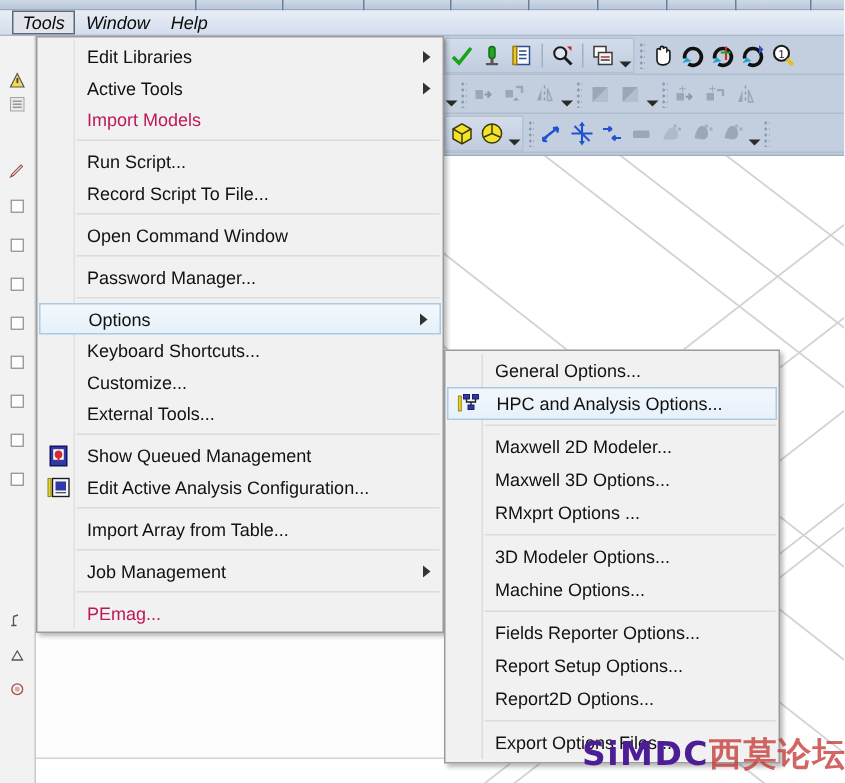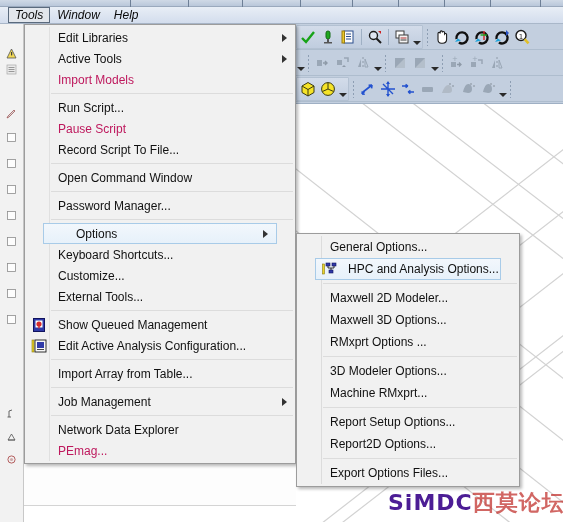--- a/index.html
+++ b/index.html
@@ -148,21 +148,21 @@
     padding-right: 16px;
     white-space: nowrap;
     z-index: 2;
   }
   .menu-sub .mrow { height: 22px; }
   .mrow .label { line-height: 14px; }
   .mrow.disabled .label { color: #be185d; }
   .mrow.sel {
     background: linear-gradient(#f2f7fc, #e7f1fa);
     border: 1px solid #a8cbe8;
-    margin: 0 18px;
+    margin: 0 1px;
     padding-left: 32px;
   }
   .mrow .arrow {
     position: absolute; right: 8px; top: 50%;
     margin-top: -4px;
     width: 0; height: 0;
     border-top: 4px solid transparent;
     border-bottom: 4px solid transparent;
     border-left: 5px solid #333;
   }
@@ -520,23 +520,20 @@
     </div>
     <div class="mrow disabled">
       <span class="label">Import Models</span>
     </div>
 
     <div class="msep"></div>
 
     <div class="mrow">
       <span class="label">Run Script...</span>
     </div>
-    <div class="mrow disabled">
-      <span class="label">Pause Script</span>
-    </div>
     <div class="mrow">
       <span class="label">Record Script To File...</span>
     </div>
 
     <div class="msep"></div>
 
     <div class="mrow">
       <span class="label">Open Command Window</span>
     </div>
 
@@ -595,23 +592,20 @@
 
     <div class="msep"></div>
 
     <div class="mrow">
       <span class="label">Job Management</span>
       <span class="arrow"></span>
     </div>
 
     <div class="msep"></div>
 
-    <div class="mrow">
-      <span class="label">Network Data Explorer</span>
-    </div>
     <div class="mrow disabled">
       <span class="label">PEmag...</span>
     </div>
   </div>
 
   <div class="menu menu-sub">
     <div class="gutter"></div>
 
     <div class="mrow">
       <span class="label">General Options...</span>
@@ -640,25 +634,28 @@
     <div class="mrow">
       <span class="label">RMxprt Options ...</span>
     </div>
 
     <div class="msep"></div>
 
     <div class="mrow">
       <span class="label">3D Modeler Options...</span>
     </div>
     <div class="mrow">
-      <span class="label">Machine RMxprt...</span>
-    </div>
-
-    <div class="msep"></div>
-
+      <span class="label">Machine Options...</span>
+    </div>
+
+    <div class="msep"></div>
+
+    <div class="mrow">
+      <span class="label">Fields Reporter Options...</span>
+    </div>
     <div class="mrow">
       <span class="label">Report Setup Options...</span>
     </div>
     <div class="mrow">
       <span class="label">Report2D Options...</span>
     </div>
 
     <div class="msep"></div>
 
     <div class="mrow">

